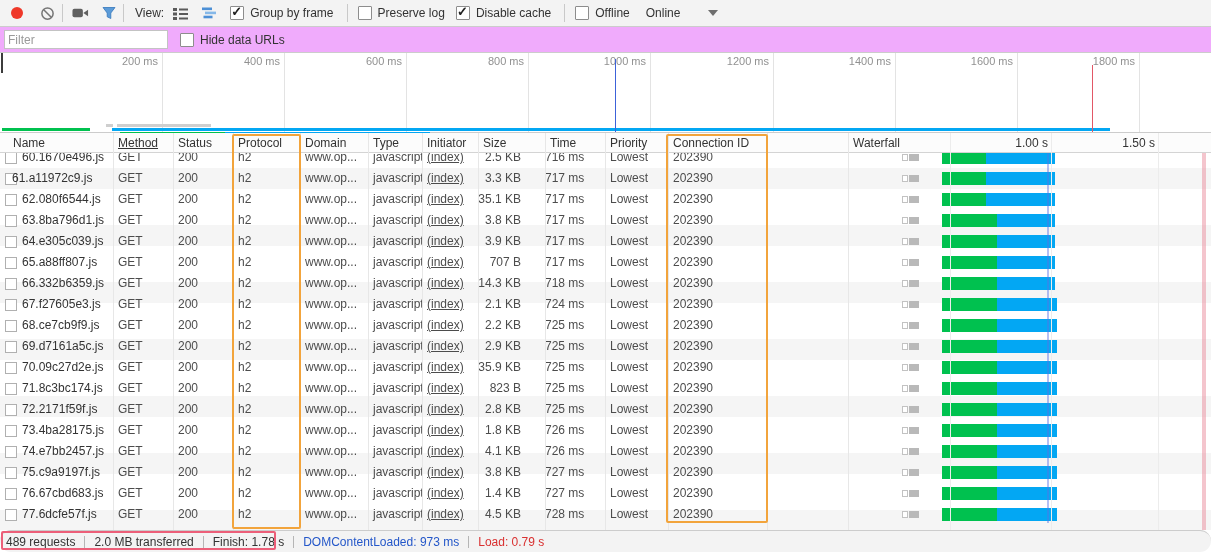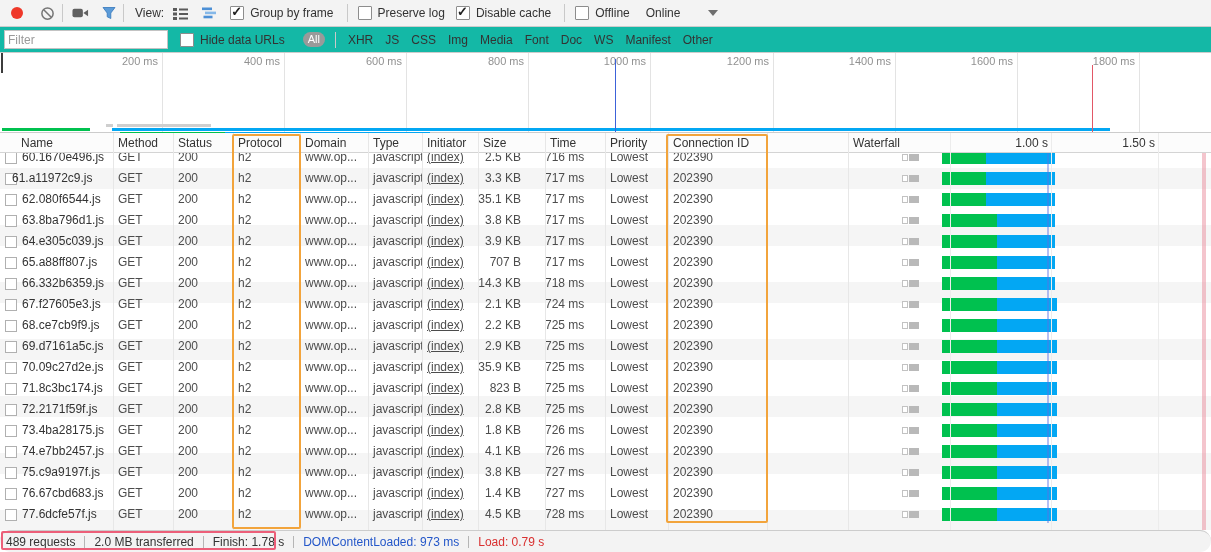--- a/index.html
+++ b/index.html
@@ -11,21 +11,21 @@
   .sep{width:1px;height:18px;background:#c9c9c9;margin:0 7px;flex:none;}
   .icon{display:inline-flex;align-items:center;justify-content:center;flex:none;}
   .record-dot{width:12px;height:12px;border-radius:50%;background:#ef3829;margin-left:11px;}
   .cb{display:inline-block;width:12px;height:12px;border:1px solid #8d8d8d;background:#fff;
       position:relative;border-radius:1px;flex:none;box-sizing:content-box;}
   .cb.checked::after{content:"\2713";position:absolute;left:0px;top:-3px;font-size:13px;color:#222;font-weight:bold;}
   .cb-label{margin:0 6px 0 6px;color:#333;white-space:nowrap;}
   .view-label{color:#333;margin-left:4px;}
   .online-label{margin-left:10px;color:#333;}
   
-  .filterbar{position:absolute;left:0;top:27px;width:100%;height:26px;background:#14b8a6;
+  .filterbar{position:absolute;left:0;top:27px;width:100%;height:26px;background:#f0abfc;
              border-bottom:1px solid #ccc;display:flex;align-items:center;box-sizing:border-box;}
   .filter-input{width:156px;height:17px;margin-left:4px;border:1px solid #c3c3c3;background:#fff;
                 font-family:"Liberation Sans",sans-serif;font-size:12px;padding:0 3px;color:#333;}
   .filter-input::placeholder{color:#9a9a9a;}
   .pill{background:#9a9a9a;color:#fff;border-radius:9px;padding:1px 5px 2px 5px;font-size:11px;margin-left:12px;flex:none;}
   .ftab{color:#333;margin-left:12px;white-space:nowrap;flex:none;}
   .fsep-line{width:1px;height:16px;background:#c9c9c9;margin-left:10px;flex:none;}
   
   .overview{position:absolute;left:0;top:53px;width:100%;height:80px;background:#fff;
             border-bottom:1px solid #ccc;box-sizing:border-box;}
@@ -130,34 +130,20 @@
       <svg width="10" height="6" viewBox="0 0 10 6">
           <path d="M0 0 H10 L5 6 Z" fill="#6e6e6e"></path>
         </svg>
     </span>
   </div>
 
   <div class="filterbar">
     <input class="filter-input" placeholder="Filter" style="">
     <span class="cb" style="margin-left:12px"></span>
     <span class="cb-label">Hide data URLs</span>
-    <span id="filter-tabs" style="display:flex;align-items:center;">
-        <span class="pill">All</span>
-        <span class="fsep-line"></span>
-        <span class="ftab">XHR</span>
-        <span class="ftab">JS</span>
-        <span class="ftab">CSS</span>
-        <span class="ftab">Img</span>
-        <span class="ftab">Media</span>
-        <span class="ftab">Font</span>
-        <span class="ftab">Doc</span>
-        <span class="ftab">WS</span>
-        <span class="ftab">Manifest</span>
-        <span class="ftab">Other</span>
-      </span>
   </div>
 
   <div class="overview" id="overview">
     <span class="ov-start"></span>
   <div class="ov-grid" style="left: 162px;"></div>
       <div class="ov-tick" style="left: 103px;">200 ms</div>
       <div class="ov-grid" style="left: 284px;"></div>
       <div class="ov-tick" style="left: 225px;">400 ms</div>
       <div class="ov-grid" style="left: 406px;"></div>
       <div class="ov-tick" style="left: 347px;">600 ms</div>
@@ -177,22 +163,22 @@
       <div class="ov-bar" style="left: 117px; top: 71px; width: 94px; height: 3px; background: rgb(207, 207, 207);"></div>
       <div class="ov-bar" style="left: 2px; top: 74.5px; width: 88px; height: 3px; background: rgb(0, 193, 79);"></div>
       <div class="ov-bar" style="left: 112px; top: 74.5px; width: 998px; height: 3px; background: rgb(3, 167, 243);"></div>
       <div class="ov-bar" style="left: 120px; top: 78.5px; width: 105px; height: 3px; background: rgb(0, 193, 79);"></div>
       <div class="ov-bar" style="left: 225px; top: 78.5px; width: 205px; height: 3px; background: rgb(3, 167, 243);"></div>
       <div class="ov-dcl" style="left: 615px;"></div>
       <div class="ov-load" style="left: 1092px;"></div>
     </div>
 
   <div class="thead" id="thead">
-      <div class="th" style="left: 16px; width: 113px;">Name</div>
-      <div class="th" style="left: 113px; width: 60px;">Method</div>
+      <div class="th" style="left: 8px; width: 113px;">Name</div>
+      <div class="th" style="left: 113px; width: 60px; text-decoration: underline;">Method</div>
       <div class="th" style="left: 173px; width: 60px;">Status</div>
       <div class="th" style="left: 233px; width: 67px;">Protocol</div>
       <div class="th" style="left: 300px; width: 68px;">Domain</div>
       <div class="th" style="left: 368px; width: 54px;">Type</div>
       <div class="th" style="left: 422px; width: 56px;">Initiator</div>
       <div class="th" style="left: 478px; width: 67px;">Size</div>
       <div class="th" style="left: 545px; width: 60px;">Time</div>
       <div class="th" style="left: 605px; width: 63px;">Priority</div>
       <div class="th" style="left: 668px; width: 99px;">Connection ID</div>
       <div class="th" style="left: 848px; width: 200px;">Waterfall</div>

